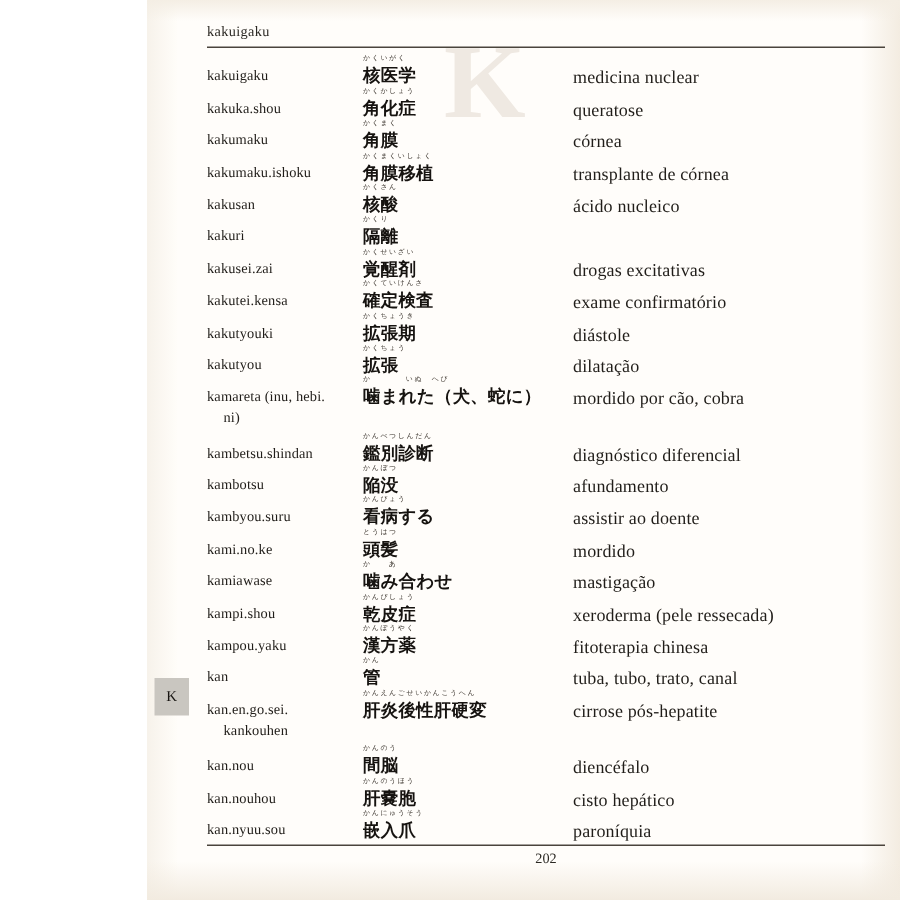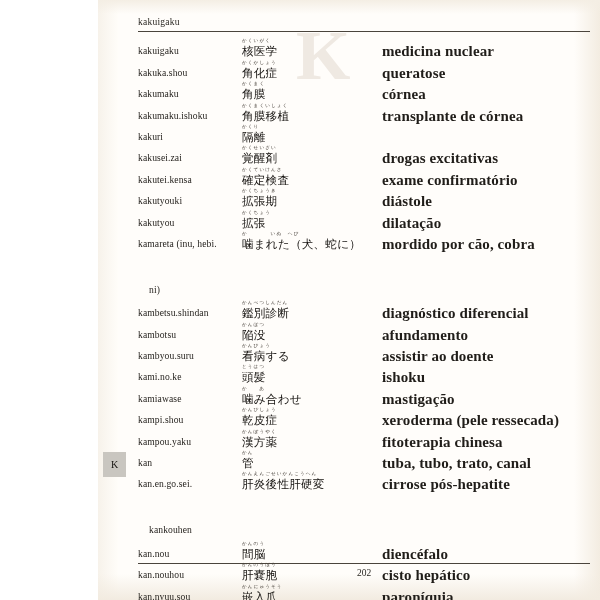--- a/index.html
+++ b/index.html
@@ -140,28 +140,27 @@
   }
   .col-kanji {
     width: 140px;
     flex: 0 0 140px;
     line-height: 1;
     padding-bottom: 1px;
     white-space: nowrap;
   }
   .col-pt {
     flex: 1 1 auto;
-    font-size: 15px;
+    font-size: 12px;
     color: #201d19;
     line-height: 12px;
     padding-bottom: 2px;
     letter-spacing: 0.1px;
     white-space: nowrap;
     font-family: "Liberation Serif", serif;
-    font-weight: bold;
   }
 
   
   .jp {
     font-family: "DejaVu Sans", sans-serif;
     font-size: 11.6px;
     font-weight: bold;
     color: #161310;
     display: inline-block;
     position: relative;
@@ -171,29 +170,28 @@
     position: absolute;
     left: 0; top: -7px;
     font-size: 4.6px;
     font-weight: normal;
     letter-spacing: 1.1px;
     color: #3a342d;
     white-space: nowrap;
     font-family: "DejaVu Sans", sans-serif;
   }
   .jp .plain {
-    font-weight: normal;
+    font-weight: bold;
   }
 
   
   .cont-row {
     height: 16px;
     display: flex;
     align-items: flex-start;
-    margin-top: 32px;
   }
 
   
   #rule-bottom {
     position: absolute;
     left: 138px; top: 563px;
     width: 452px; height: 1px;
     background: #4a443c;
     z-index: 4;
   }
@@ -251,20 +249,27 @@
       </div>
       <div class="entry">
         <div class="row">
           <div class="col-romaji">kakumaku.ishoku</div>
           <div class="col-kanji"><span class="jp"><span class="ruby">かくまくいしょく</span><span class="plain">角膜移植</span></span></div>
           <div class="col-pt">transplante de córnea</div>
         </div>
       </div>
       <div class="entry">
         <div class="row">
+          <div class="col-romaji">kakusan</div>
+          <div class="col-kanji"><span class="jp"><span class="ruby">かくさん</span><span class="plain">核酸</span></span></div>
+          <div class="col-pt">ácido nucleico</div>
+        </div>
+      </div>
+      <div class="entry">
+        <div class="row">
           <div class="col-romaji">kakuri</div>
           <div class="col-kanji"><span class="jp"><span class="ruby">かくり</span><span class="plain">隔離</span></span></div>
         </div>
       </div>
       <div class="entry">
         <div class="row">
           <div class="col-romaji">kakusei.zai</div>
           <div class="col-kanji"><span class="jp"><span class="ruby">かくせいざい</span><span class="plain">覚醒剤</span></span></div>
           <div class="col-pt">drogas excitativas</div>
         </div>
@@ -318,21 +323,21 @@
         <div class="row">
           <div class="col-romaji">kambyou.suru</div>
           <div class="col-kanji"><span class="jp"><span class="ruby">かんびょう</span><span class="plain">看病する</span></span></div>
           <div class="col-pt">assistir ao doente</div>
         </div>
       </div>
       <div class="entry">
         <div class="row">
           <div class="col-romaji">kami.no.ke</div>
           <div class="col-kanji"><span class="jp"><span class="ruby">とうはつ</span><span class="plain">頭髪</span></span></div>
-          <div class="col-pt">ishoku</div>
+          <div class="col-pt">mordido</div>
         </div>
       </div>
       <div class="entry">
         <div class="row">
           <div class="col-romaji">kamiawase</div>
           <div class="col-kanji"><span class="jp"><span class="ruby">か　　あ</span><span class="plain">噛み合わせ</span></span></div>
           <div class="col-pt">mastigação</div>
         </div>
       </div>
       <div class="entry">

